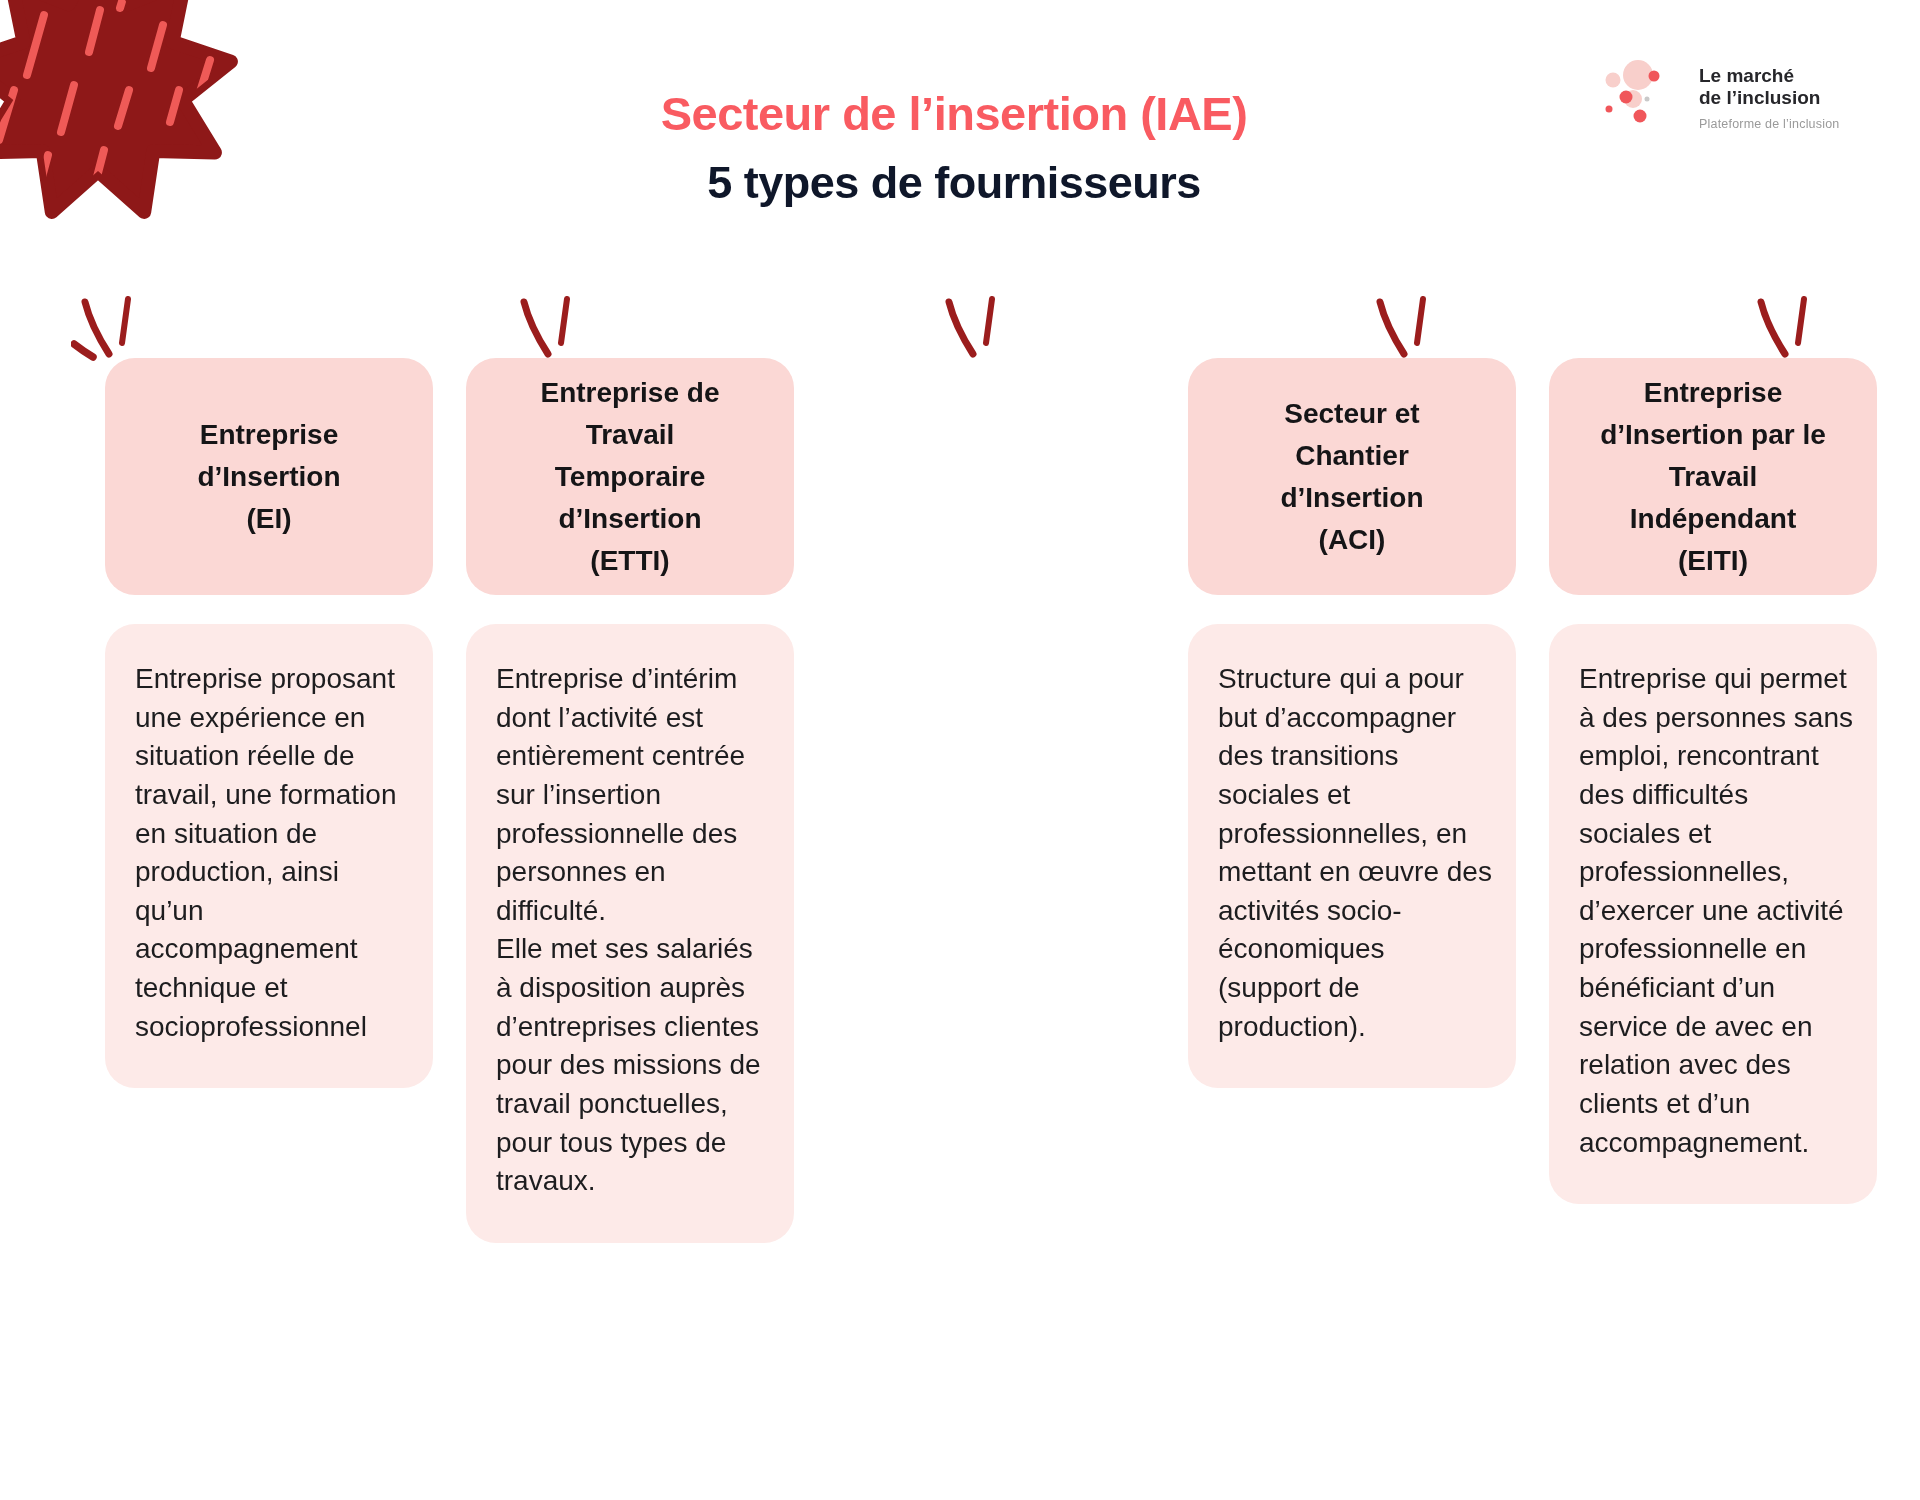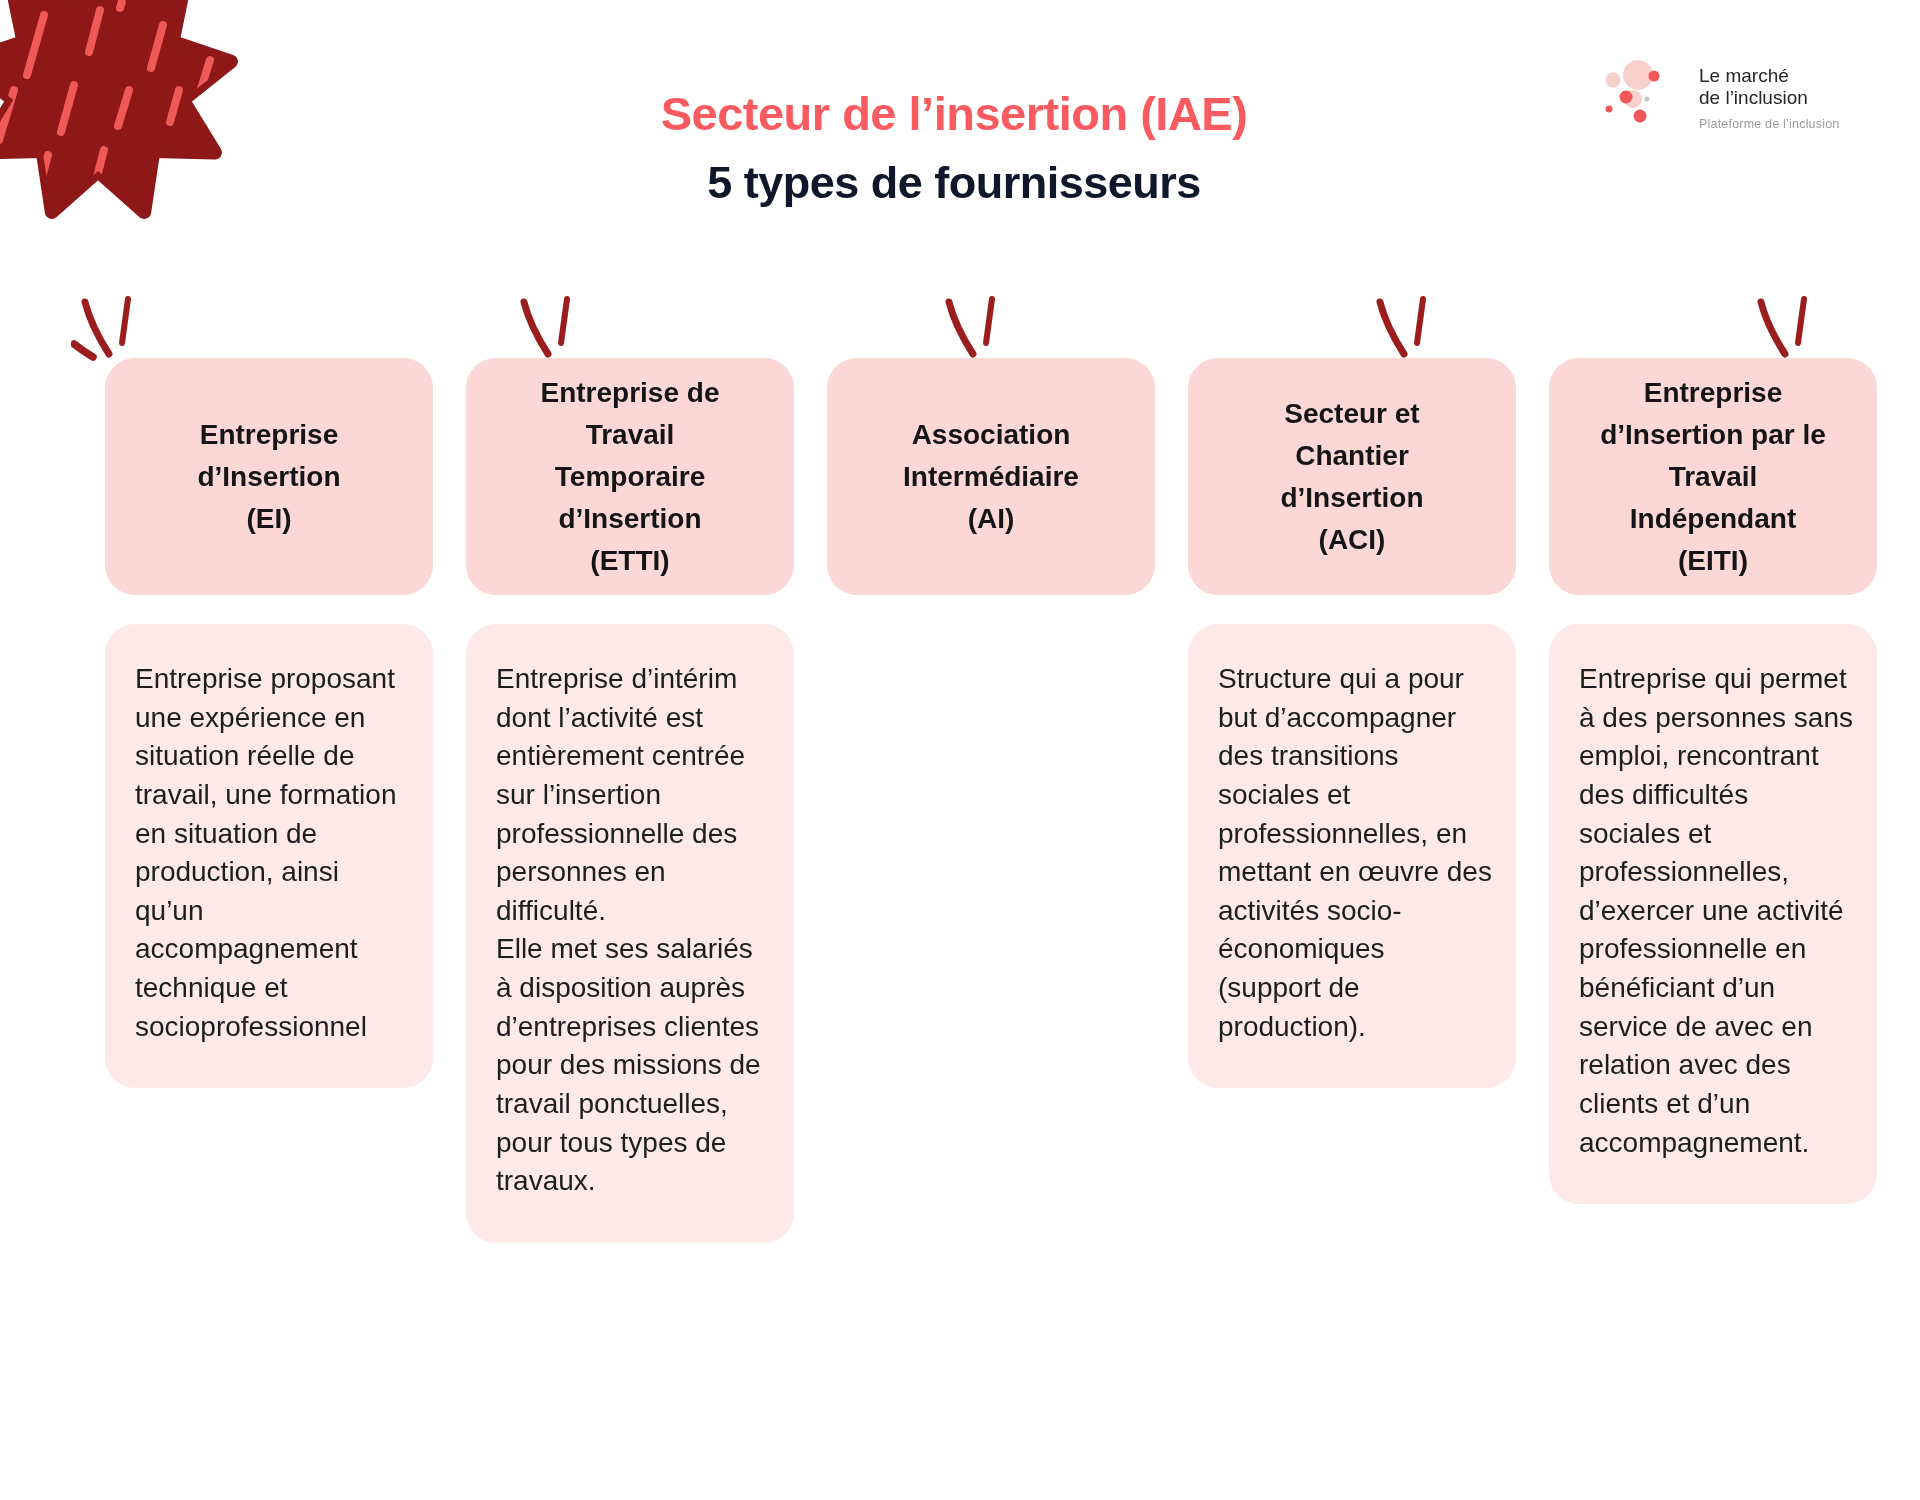--- a/index.html
+++ b/index.html
@@ -14,21 +14,21 @@
   
   .corner-flower{position:absolute;left:-52px;top:-60px;width:300px;height:300px;}
   
   .title-block{position:absolute;left:8px;right:20px;top:86px;text-align:center;}
   .title-line1{margin:0;font-size:47px;font-weight:700;letter-spacing:-0.5px;color:#f95b61;}
   .title-line2{margin:16px 0 0 0;font-size:45px;font-weight:700;letter-spacing:-0.5px;color:#0f172a;}
   
   .logo{position:absolute;left:1597px;top:48px;display:flex;align-items:flex-start;}
   .logo-dots{width:92px;height:92px;flex:0 0 auto;}
   .logo-text{margin:17px 0 0 10px;}
-  .logo-name{font-size:19px;line-height:1.17;font-weight:400;color:#26262a;white-space:pre-line;}
+  .logo-name{font-size:19px;line-height:1.17;font-weight:700;color:#26262a;white-space:pre-line;}
   .logo-tagline{margin-top:8px;font-size:12.5px;color:#9a9a9a;letter-spacing:0.2px;}
   
   .columns{position:absolute;left:105px;top:358px;display:flex;gap:33px;}
   .column{position:relative;width:328px;flex:0 0 auto;}
   .sparkle{position:absolute;top:-62px;width:78px;height:66px;}
   .col-1 .sparkle{left:-34px;}
   .col-2 .sparkle{left:44px;}
   .col-3 .sparkle{left:108px;}
   .col-4 .sparkle{left:178px;}
   .col-5 .sparkle{left:198px;}
@@ -137,25 +137,20 @@
 Elle met ses salariés à disposition auprès d’entreprises clientes pour des missions de travail ponctuelles, pour tous types de travaux.</div>
     </section>
 
     <section class="column col-3">
       <svg class="sparkle" viewBox="0 0 78 66">
         <g fill="none" stroke="#9b1d1d" stroke-linecap="round">
           <path d="M14 6 Q20 30 38 58" stroke-width="7"></path>
           <path d="M57 3 Q54 25 51 47" stroke-width="6"></path>
         </g>
       </svg>
-      <div class="header-box">
-        <span>Association
-Intermédiaire
-(AI)</span>
-      </div>
     </section>
 
     <section class="column col-4">
       <svg class="sparkle" viewBox="0 0 78 66">
         <g fill="none" stroke="#9b1d1d" stroke-linecap="round">
           <path d="M14 6 Q20 30 38 58" stroke-width="7"></path>
           <path d="M57 3 Q54 25 51 47" stroke-width="6"></path>
         </g>
       </svg>
       <div class="header-box">

